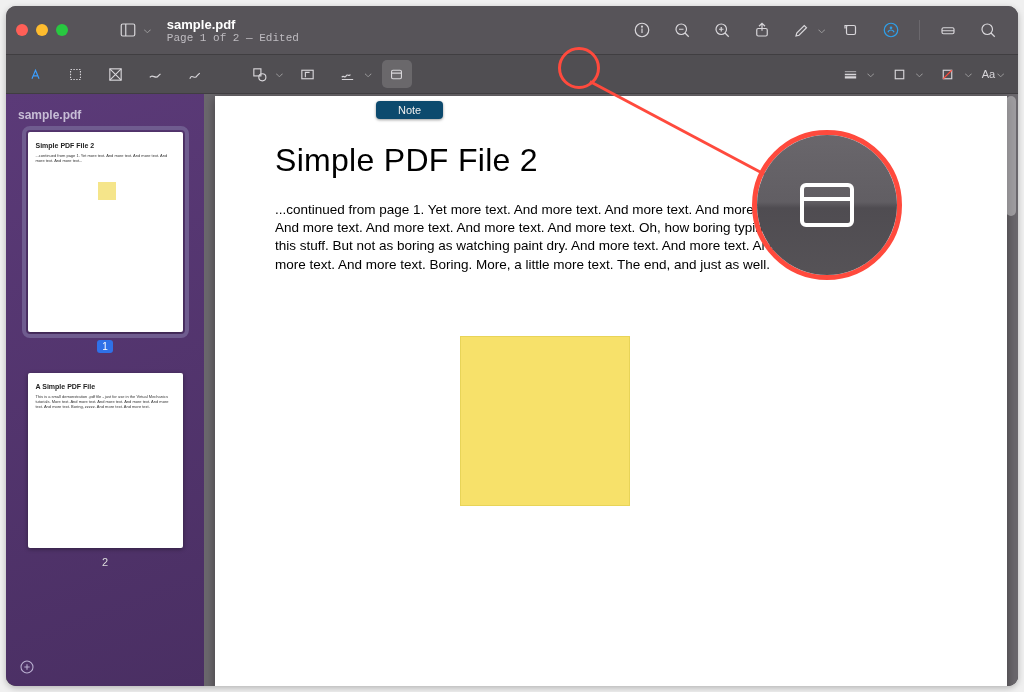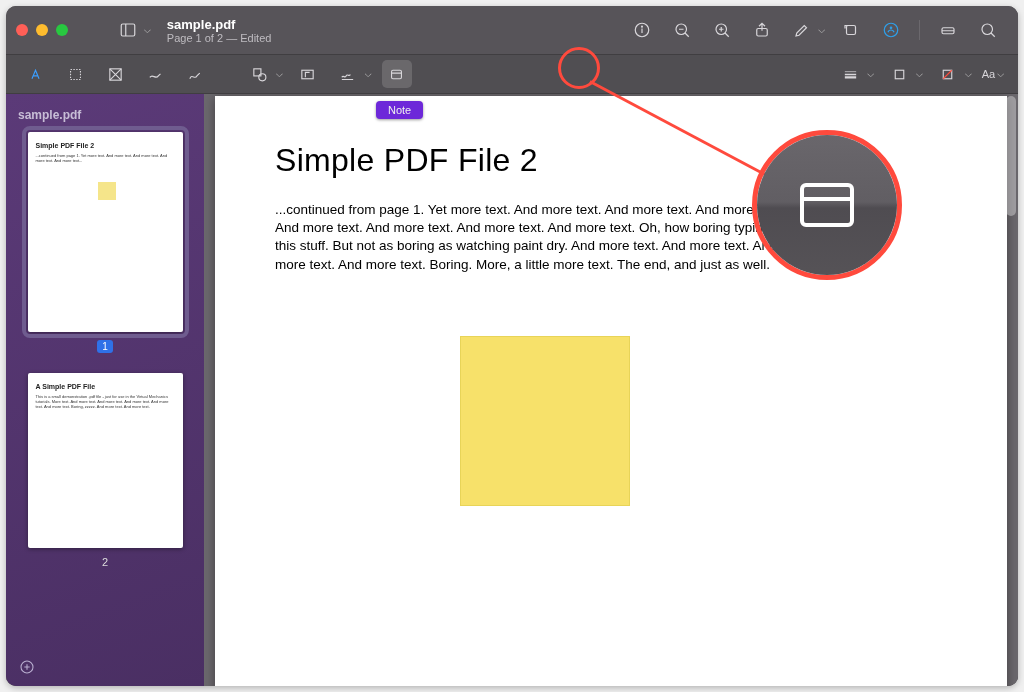--- a/index.html
+++ b/index.html
@@ -33,21 +33,21 @@
   .tl { width:12px; height:12px; border-radius:50%; }
   .tl.red{background:#ff5f57;} .tl.yel{background:#febc2e;} .tl.grn{background:#28c840;}
   .tb-btn {
     width:28px; height:28px;
     display:flex; align-items:center; justify-content:center;
     border-radius:5px; color:#d8d6da;
   }
   .tb-btn svg{width:18px;height:18px;stroke:currentColor;fill:none;stroke-width:1.6;}
   .title-block { display:flex; flex-direction:column; margin-left:8px; }
   .title-main { font-size:13px; font-weight:600; color:#fff; }
-  .title-sub { font-size:11px; color:#bfbcc1; }
+  .title-sub { font-size:11px; color:#bfbcc1;font-family:Liberation Mono, monospace; }
   .spacer{flex:1;}
   .tb-right{display:flex;gap:12px;align-items:center;padding-right:6px;}
   .divider{width:1px;height:20px;background:rgba(255,255,255,0.12);margin:0 2px;}
   .tb-dropdown{display:flex;align-items:center;gap:2px;}
   .chev{font-size:9px;color:#bbb;}
 
   
   .markup-bar {
     height: 40px;
     background: #504e52;
@@ -131,22 +131,22 @@
     left:245px; top:240px;
     width:170px;height:170px;
     background:#f7e16a;
     border:1px solid #e8d458;
   }
   .vscroll{position:absolute;right:2px;top:2px;width:10px;height:120px;background:rgba(255,255,255,0.35);border-radius:5px;}
 
   
   .tooltip{
     position:absolute;top:46px;left:370px;
-    background:#6d28d9;color:#eee;font-size:11px;
-    padding:3px 12px;border-radius:4px;
+    background:#0c4a6e;color:#eee;font-size:11px;
+    padding:3px 22px;border-radius:4px;
     box-shadow:0 1px 3px rgba(0,0,0,0.4);
     z-index:20;
   }
 
   
   .callout-circle-small{
     position:absolute;
     top:47px;left:558px;
     width:42px;height:42px;border:3px solid #ff4a3d;border-radius:50%;
     z-index:30;pointer-events:none;

